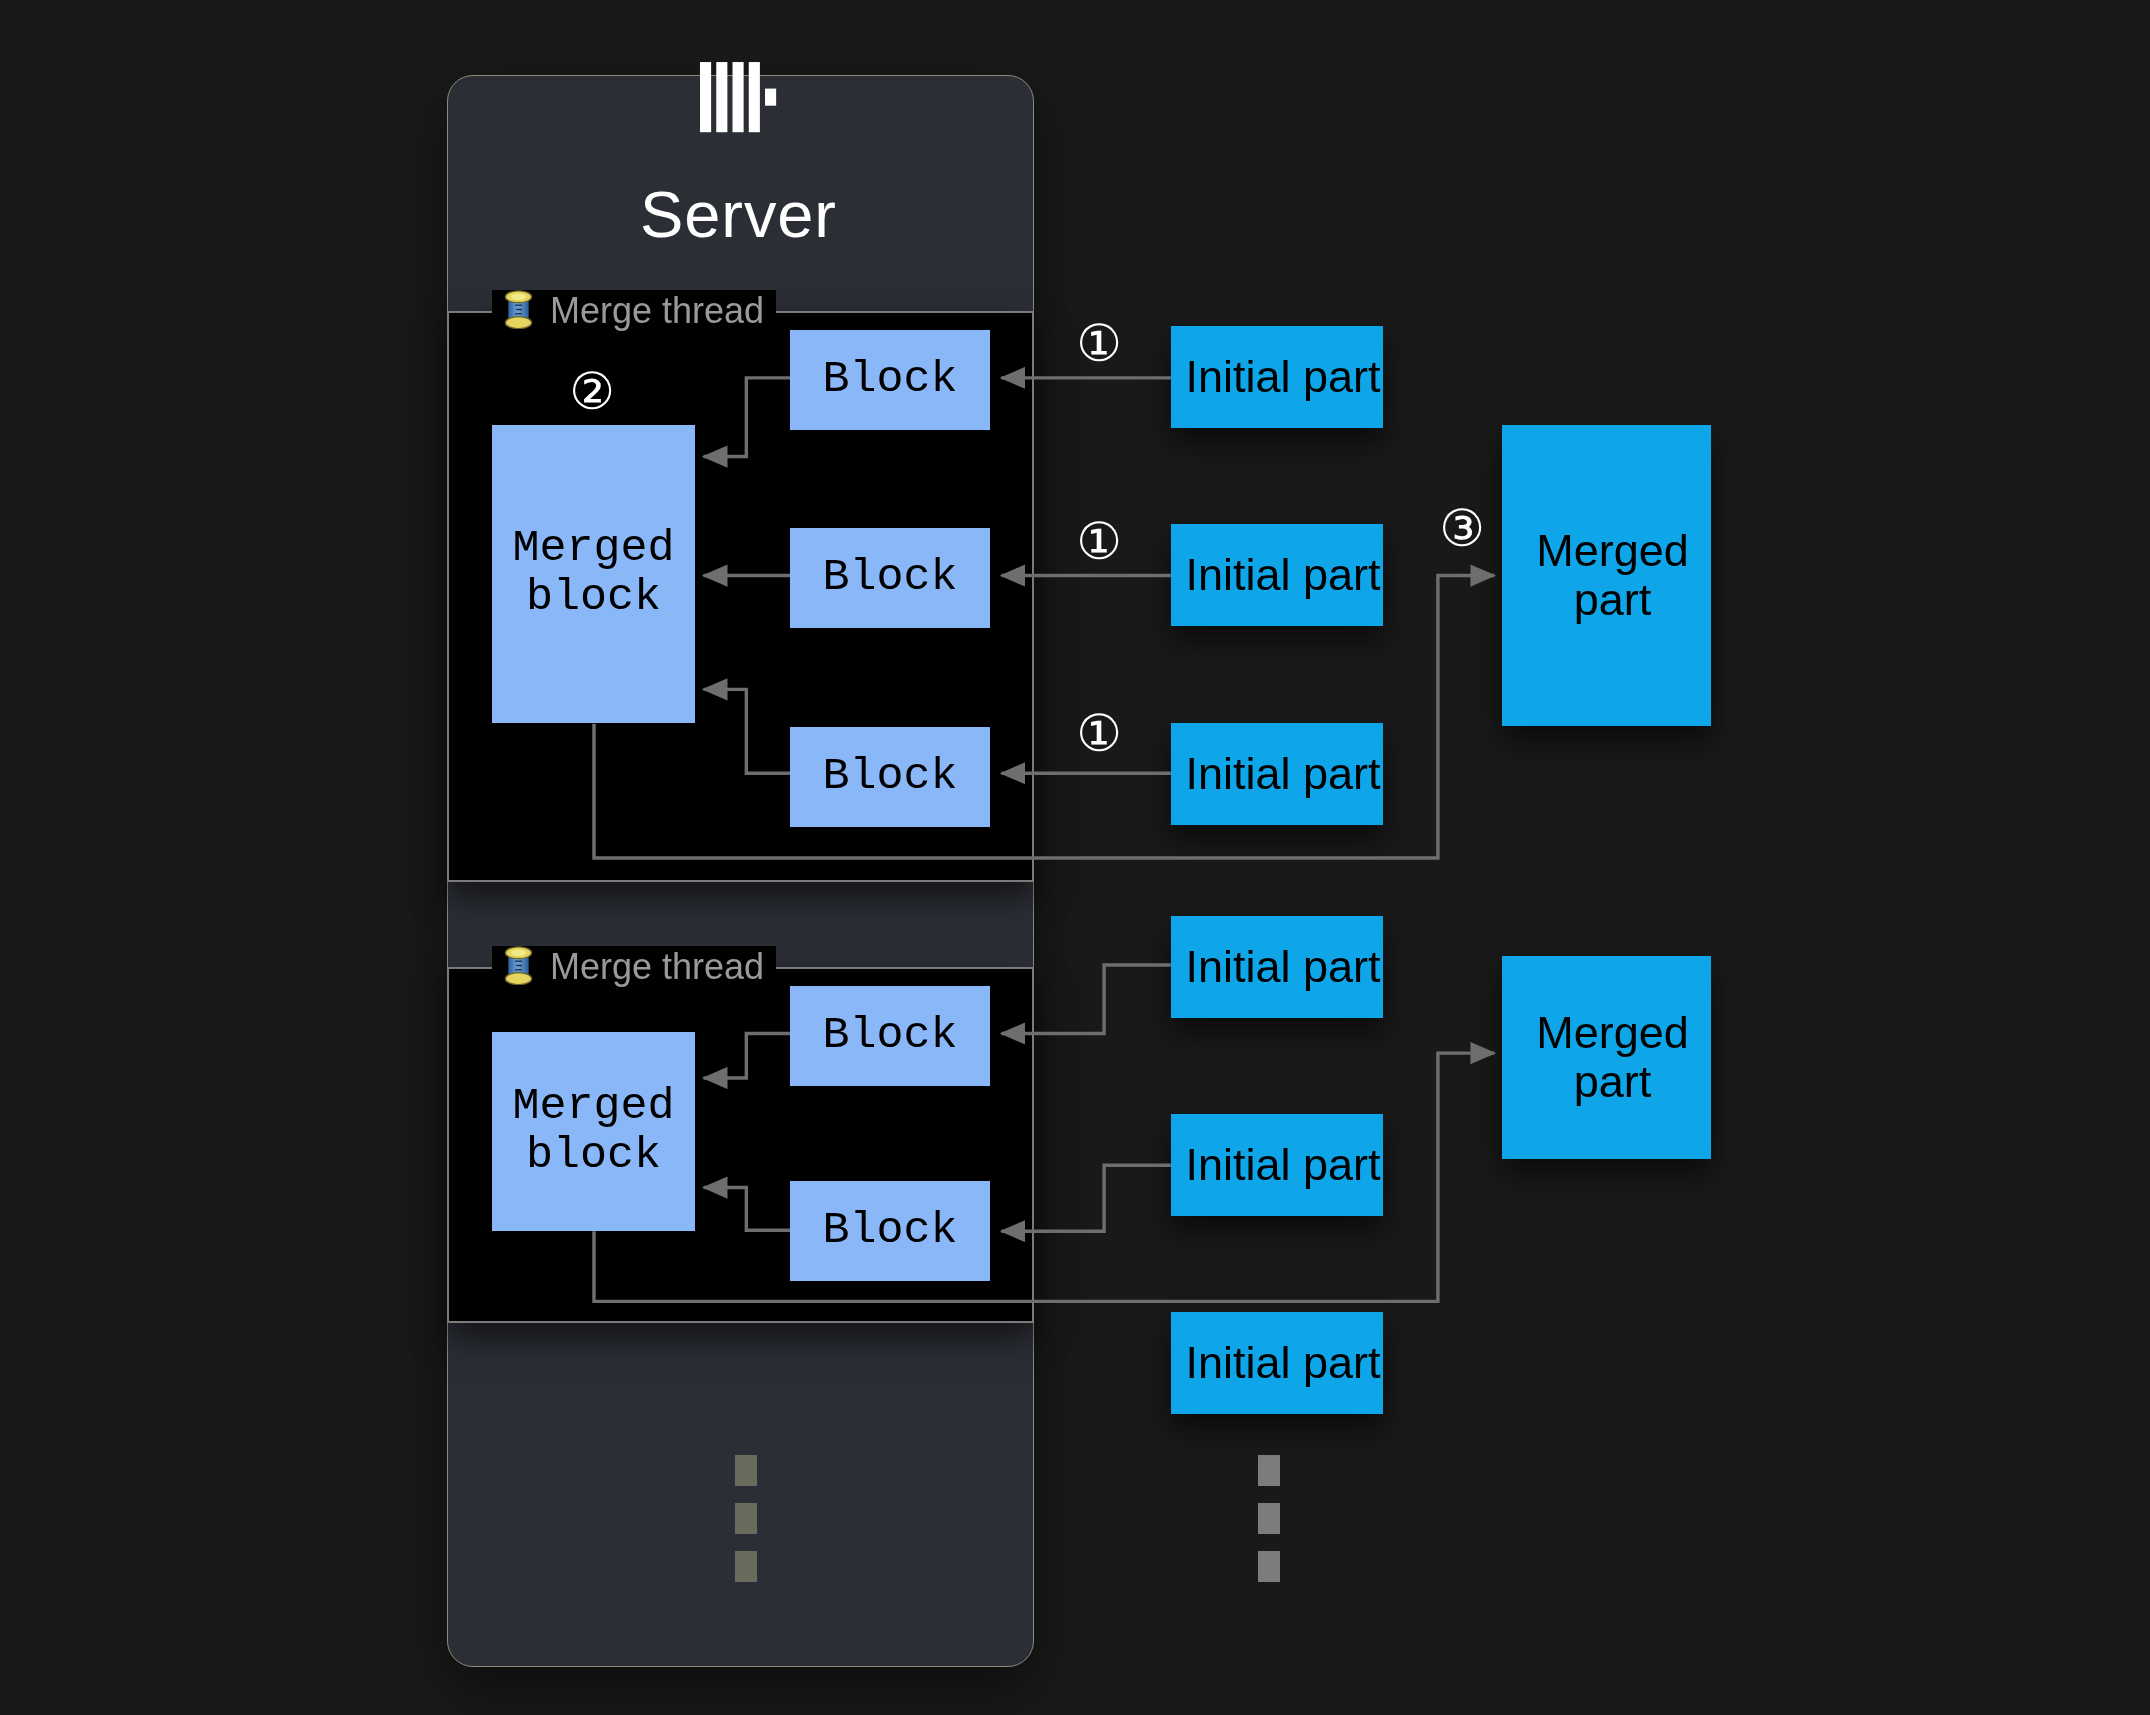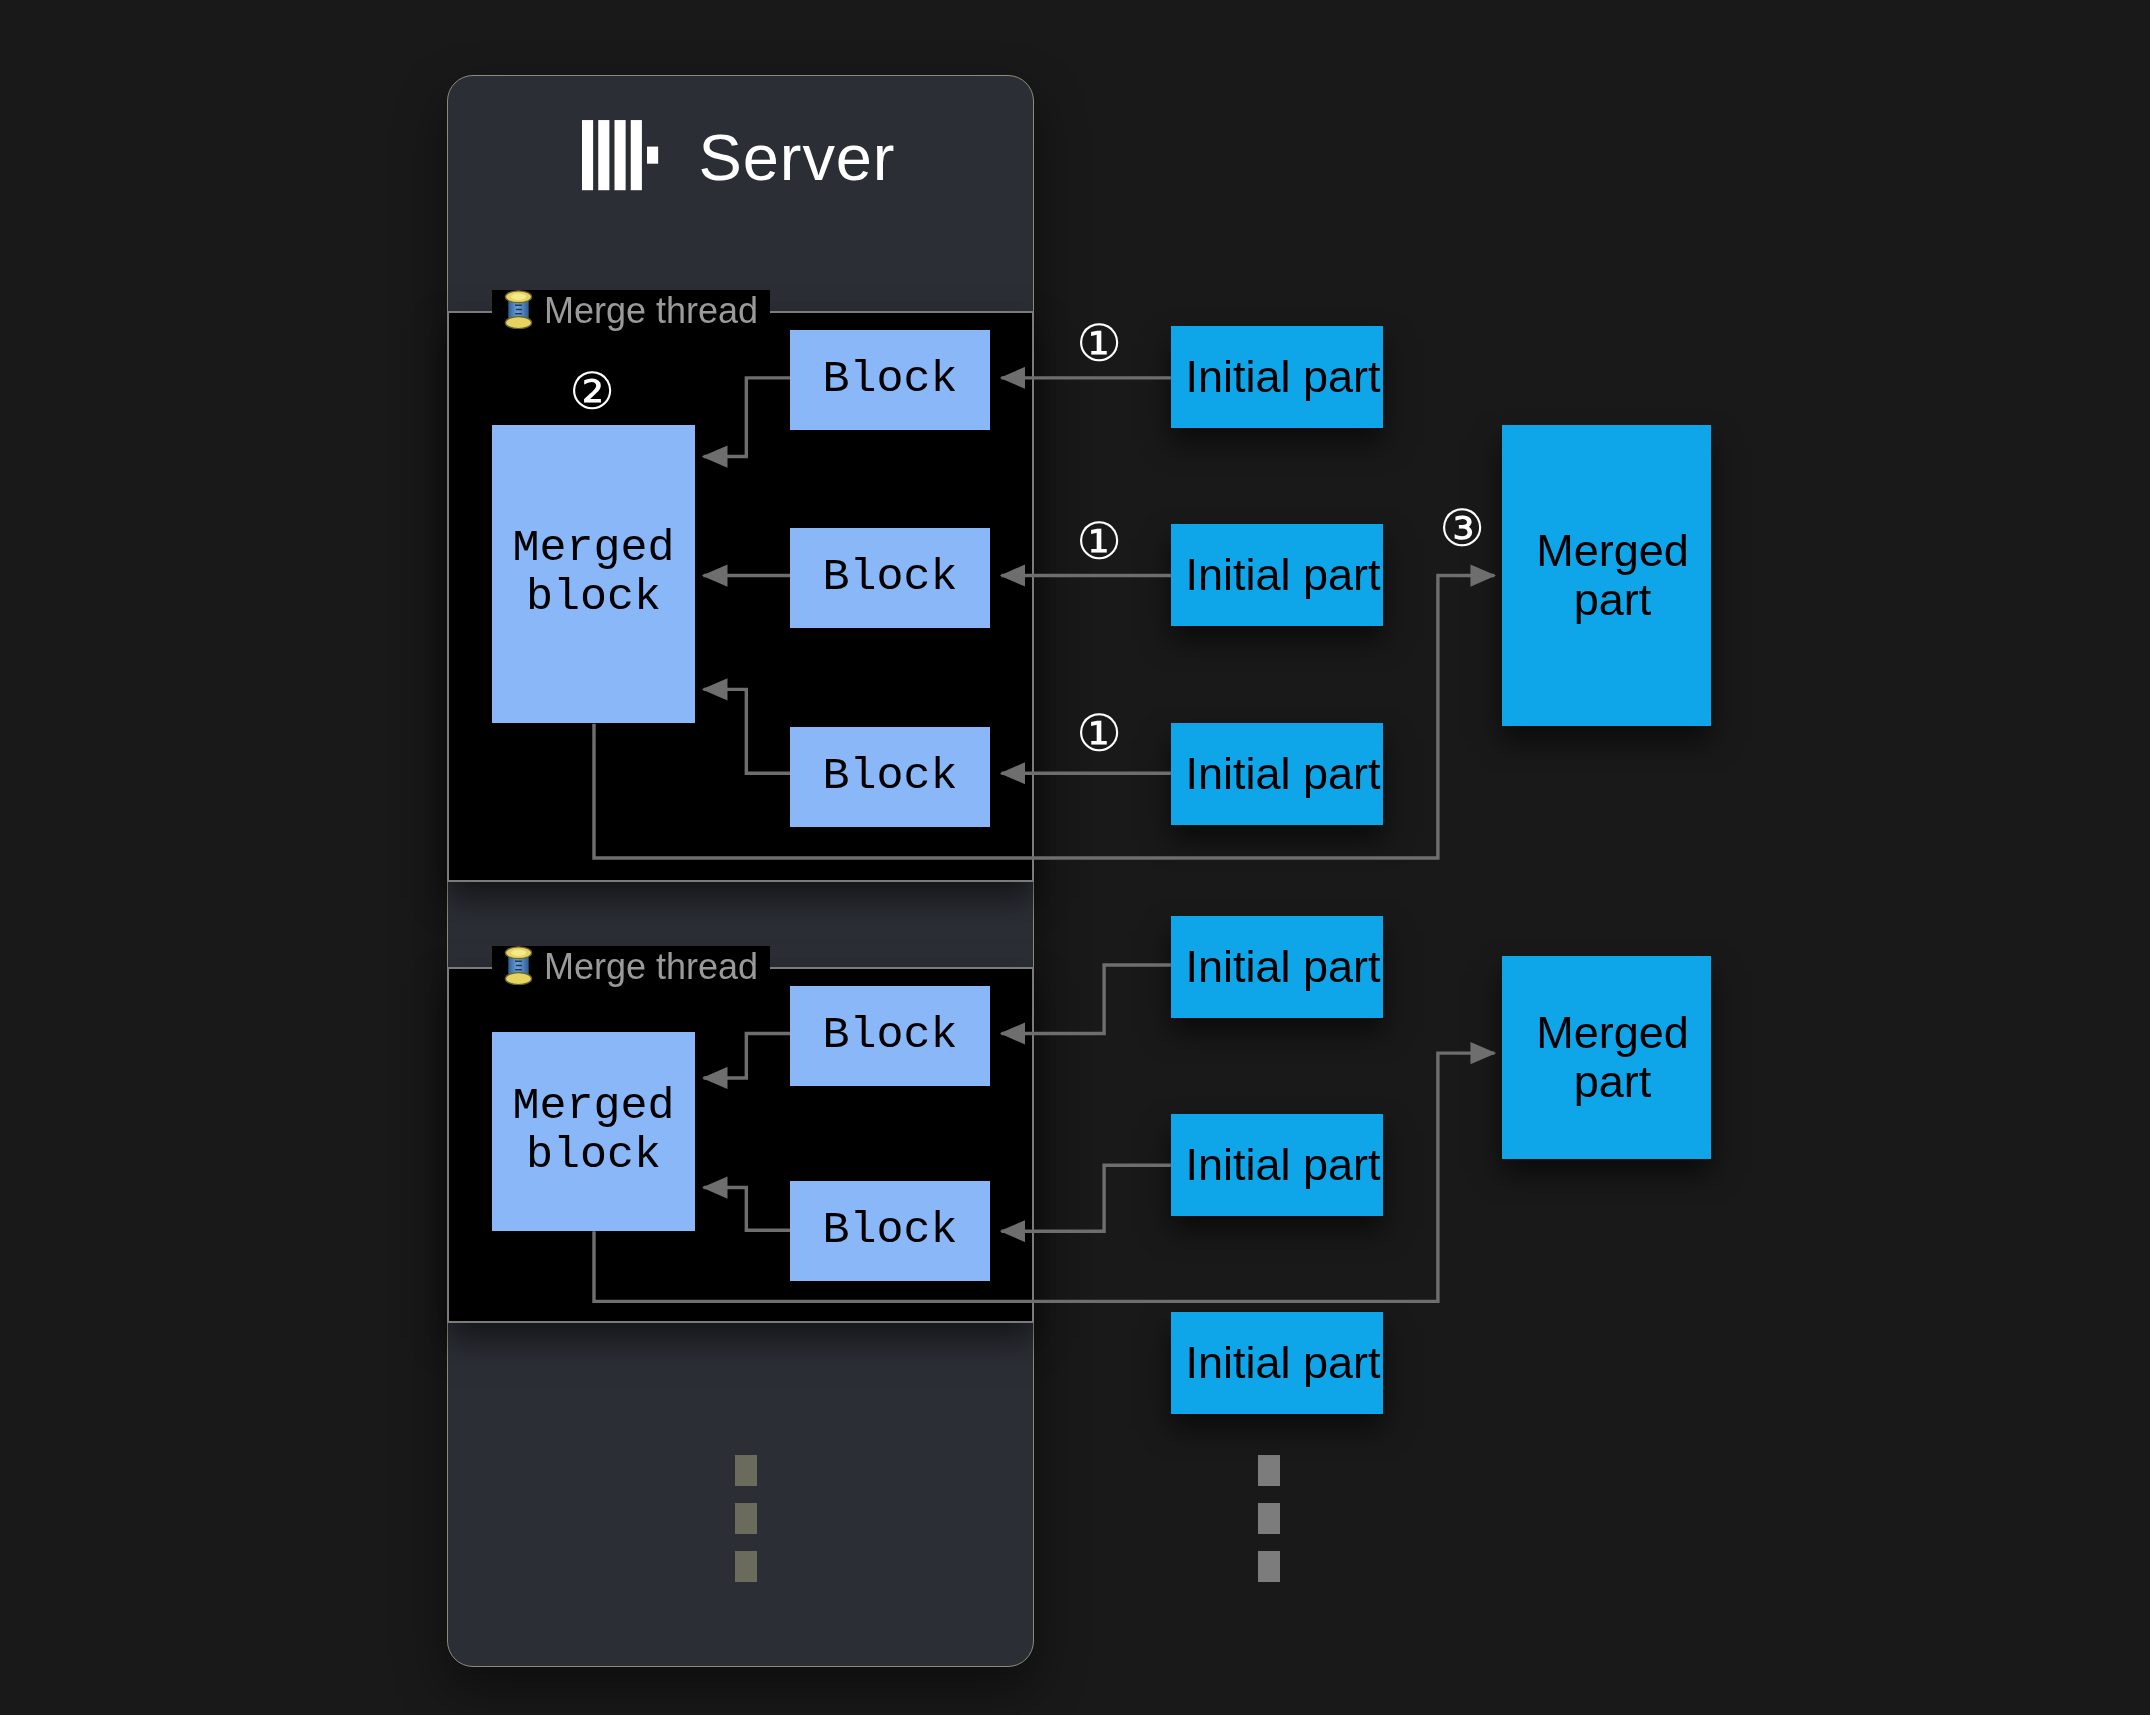--- a/index.html
+++ b/index.html
@@ -4,30 +4,30 @@
 <style>
   html,body{margin:0;padding:0;background:#191919;}
   body{width:2150px;height:1716px;position:relative;overflow:hidden;
        font-family:"Liberation Sans","DejaVu Sans",sans-serif;}
   .canvas{position:absolute;left:0;top:0;width:2150px;height:1716px;}
 
   .server-panel{position:absolute;left:447px;top:75px;width:587px;height:1592px;
     background:#2b2e35;border:1.7px solid #8b8b7a;border-radius:26px;box-sizing:border-box;
     box-shadow:0 22px 51px rgba(0,0,0,.45);}
   .server-header{position:absolute;left:447px;top:110px;width:583px;height:94px;
-    display:flex;align-items:center;justify-content:center;gap:40px;}
+    display:flex;align-items:center;justify-content:center;gap:40px;flex-direction:column;}
   .server-title{color:#ffffff;font-size:65px;letter-spacing:0.9px;}
 
   .thread-box{position:absolute;left:447px;width:587px;background:#000;
     border:2.6px solid #7b7b7b;box-sizing:border-box;
     box-shadow:0 17px 31px rgba(0,0,0,.55);}
   .thread-box-1{top:311px;height:571px;}
   .thread-box-2{top:967px;height:356px;}
   .thread-legend{position:absolute;top:-23px;left:43px;display:flex;align-items:center;
-    gap:11px;background:#000;padding:0 12px;text-decoration:underline;}
+    gap:17px;background:#000;padding:0 12px;text-decoration:underline;}
   .thread-legend-label{color:#9a9a9a;font-size:36px;white-space:nowrap;}
 
   .box-blue{position:absolute;background:#8ab7f8;color:#000;font-size:45px;line-height:1.08;
     display:flex;align-items:center;justify-content:center;text-align:center;z-index:3;font-family:Liberation Mono, monospace;}
   .box-yellow{position:absolute;background:#0ea5e9;color:#000;font-size:45px;line-height:1.08;
     display:flex;align-items:center;justify-content:center;text-align:center;z-index:3;
     box-shadow:0 15.4px 27px rgba(0,0,0,.6);padding-left:12px;}
 
   .badge{position:absolute;width:58px;height:58px;color:#ffffff;font-size:51px;line-height:58px;
     text-align:center;z-index:6;font-family:"DejaVu Sans",sans-serif;}

